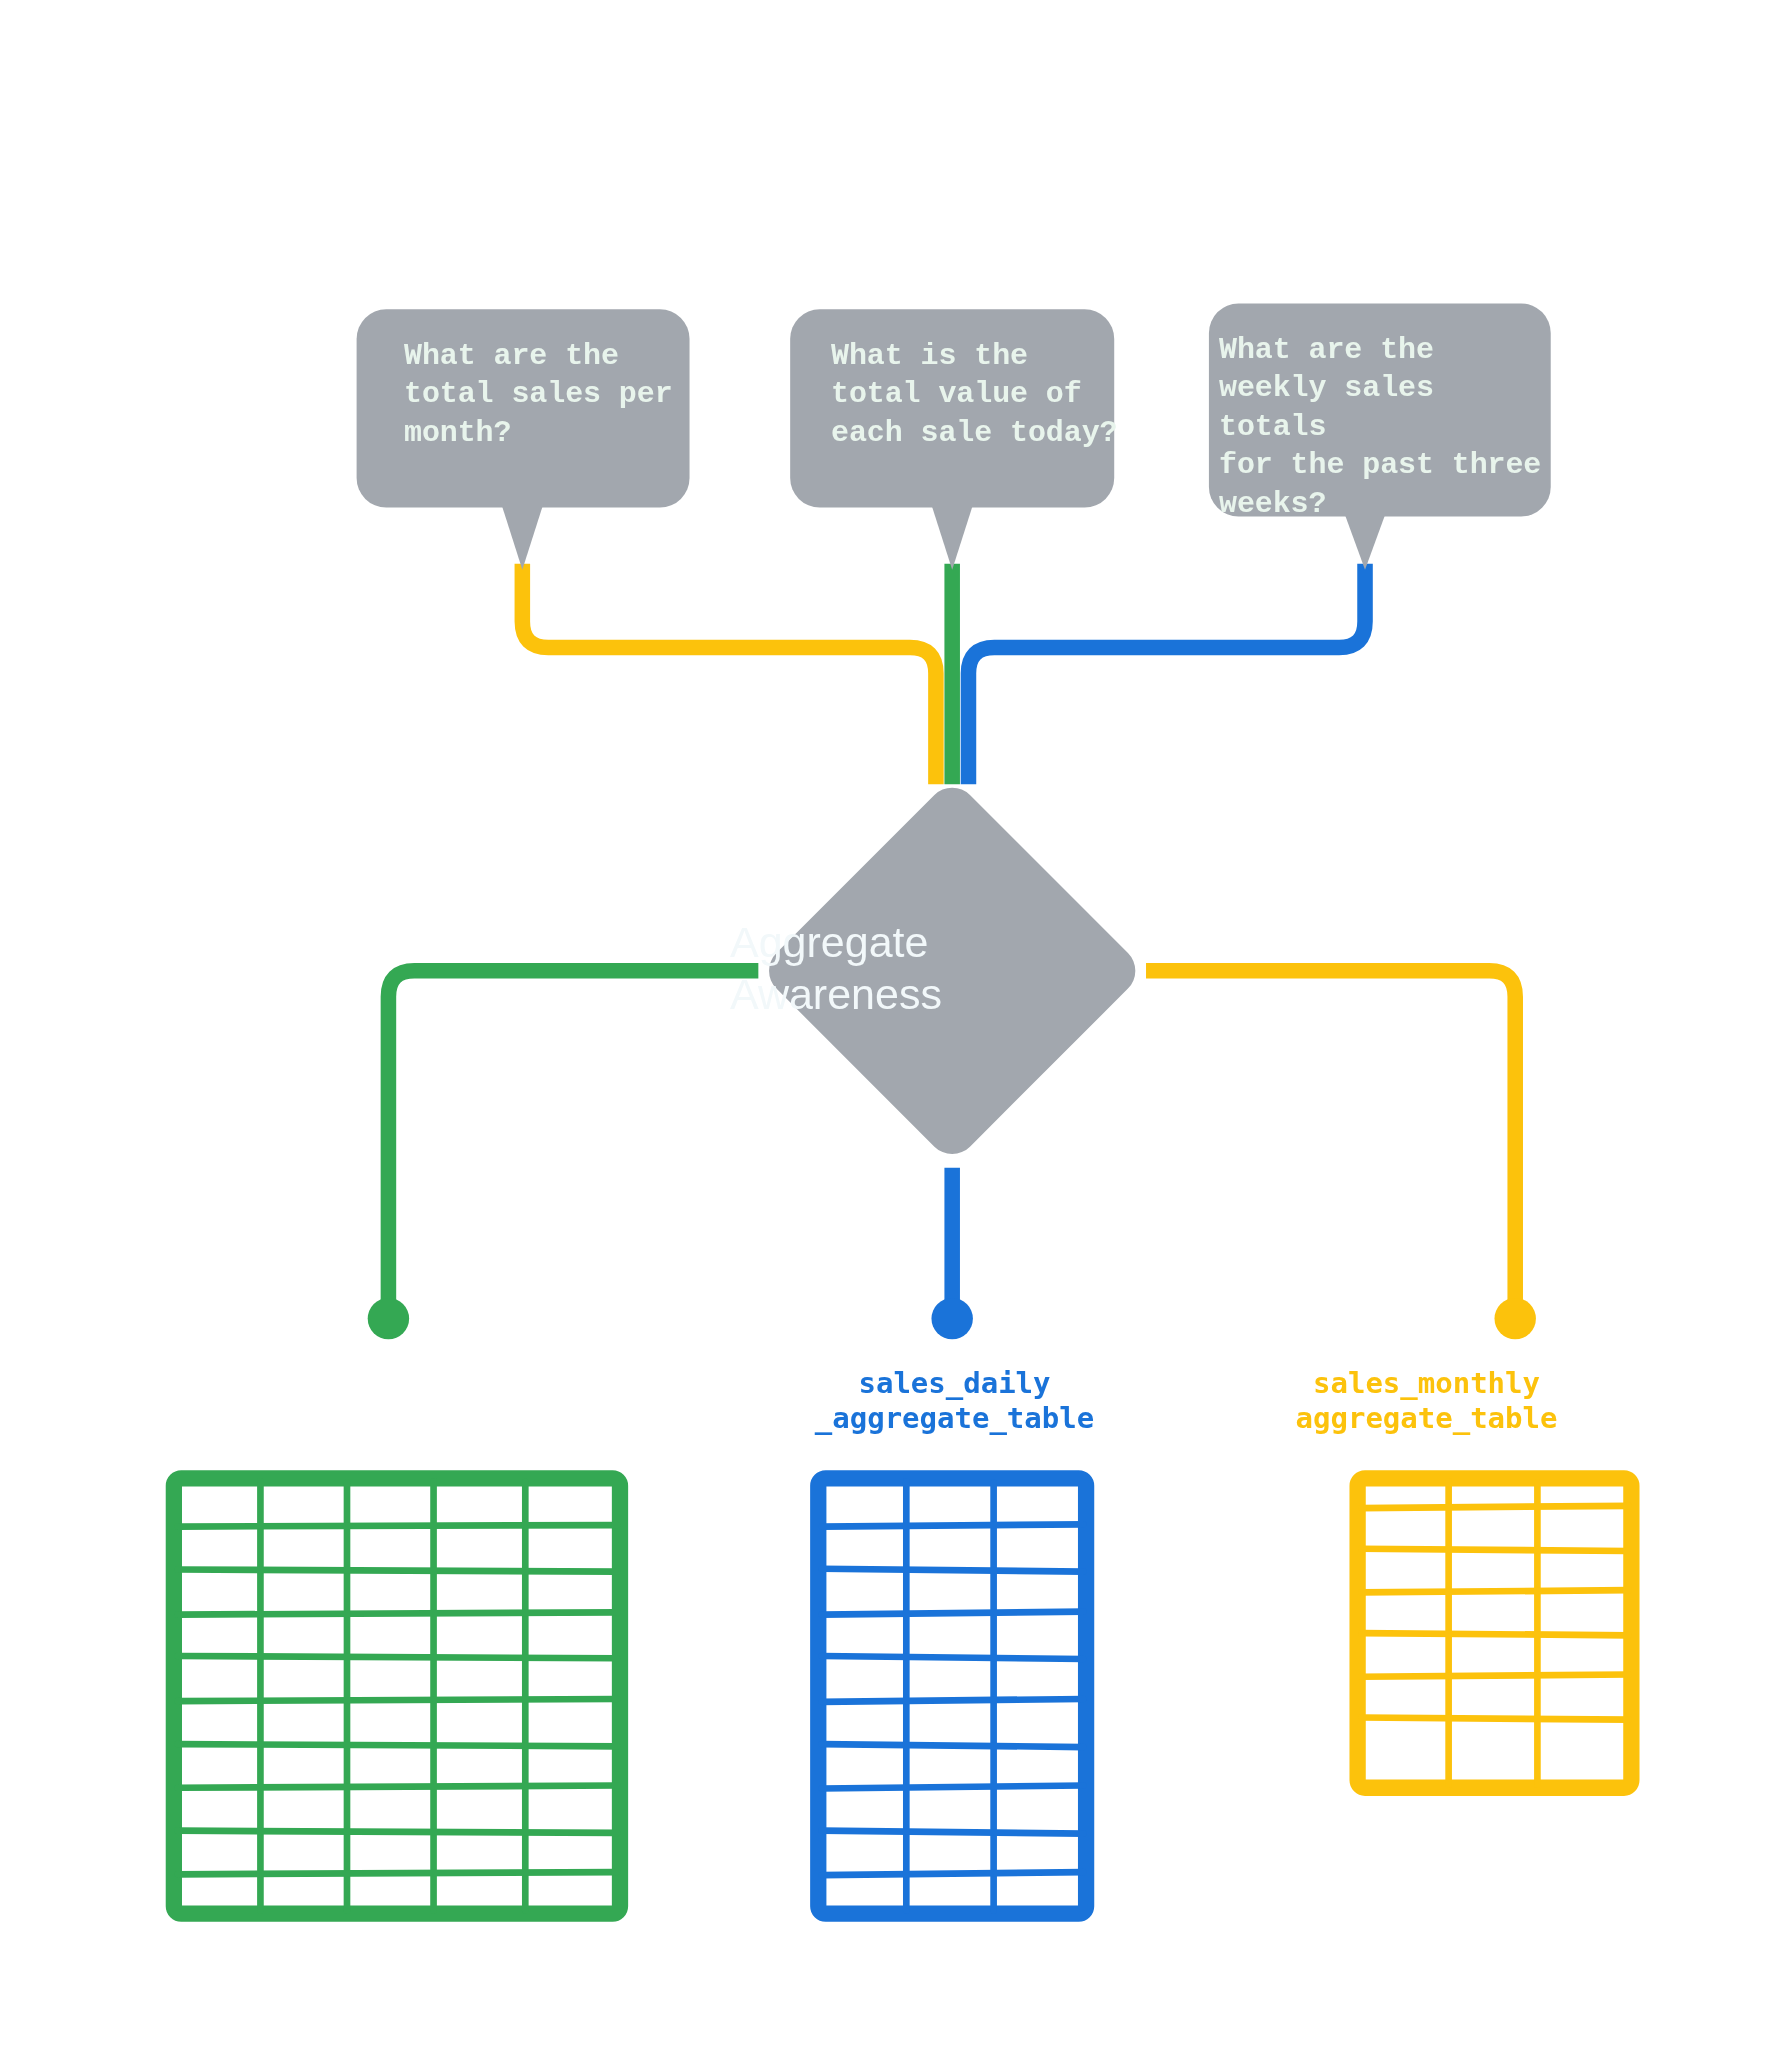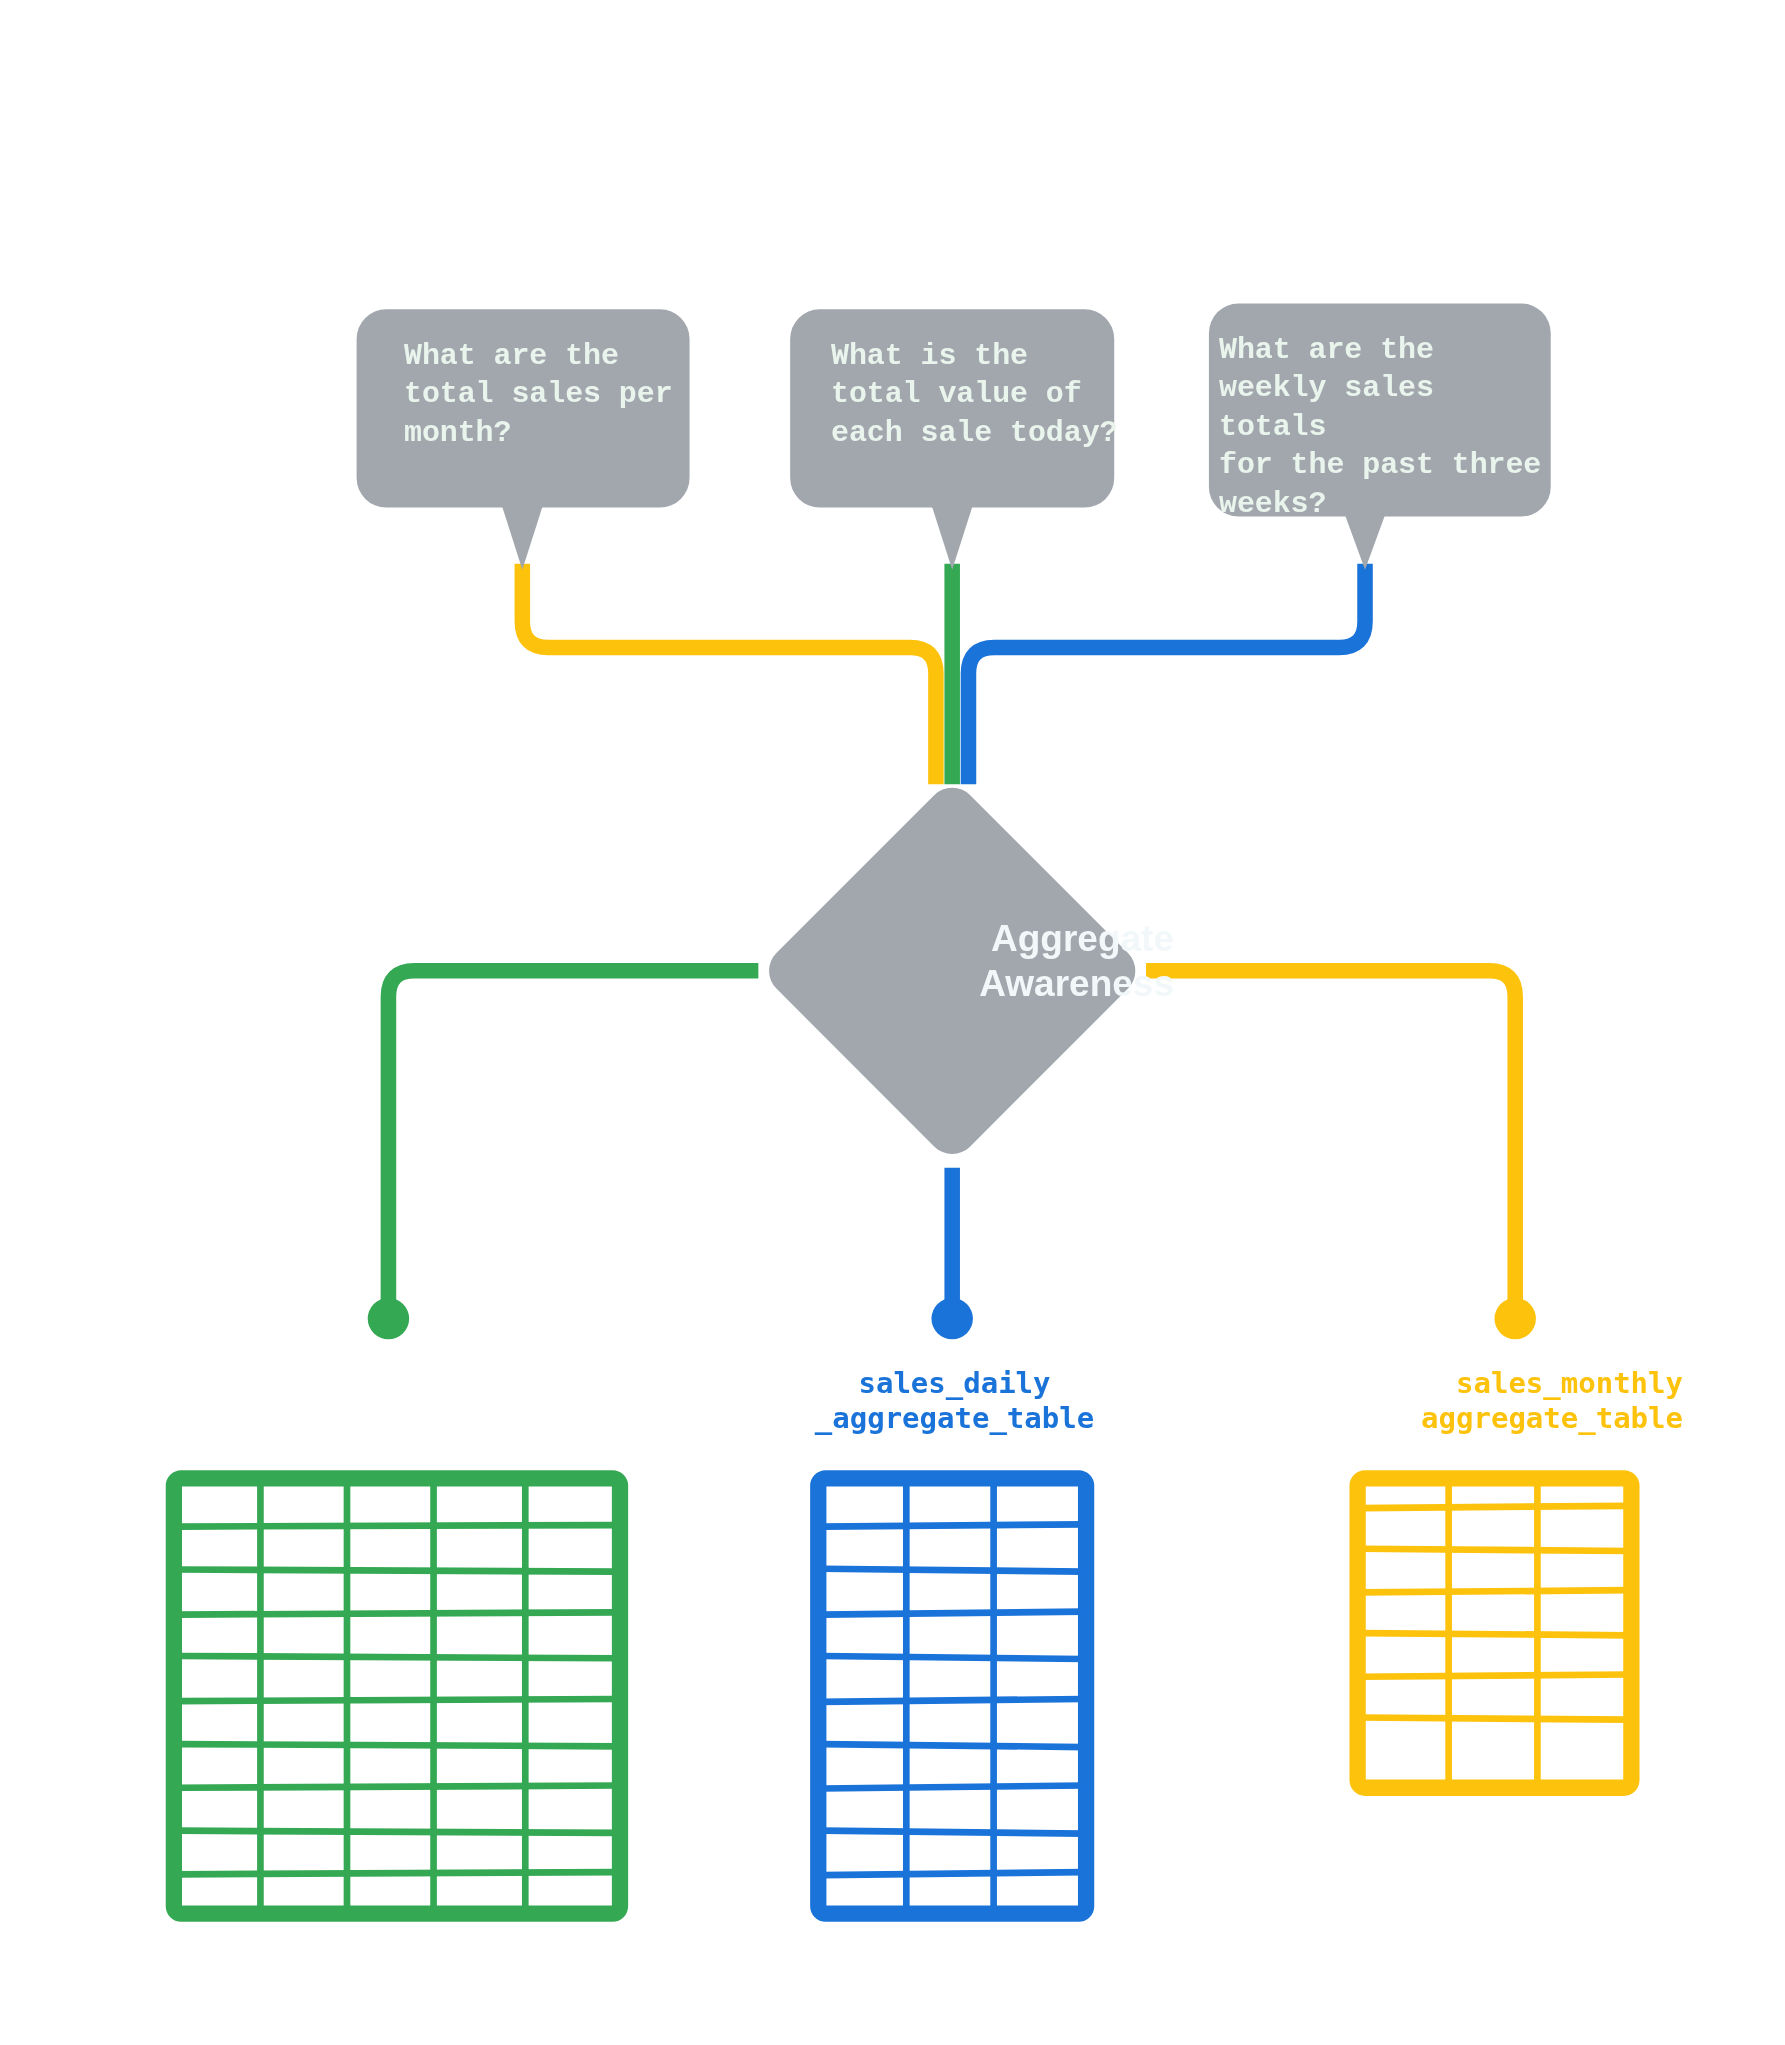--- a/index.html
+++ b/index.html
@@ -36,24 +36,24 @@
     font-size: 30px;
     line-height: 1.28;
     letter-spacing: -0.1px;
     white-space: pre-line;
     pointer-events: none;
   }
   .diamond-label {
     position: absolute;
     color: #f2f8fa;
     font-family: "Liberation Sans", sans-serif;
-    font-weight: bold;
-    font-size: 37px;
+    font-weight: normal;
+    font-size: 43px;
     line-height: 1.22;
-    text-align: right;
+    text-align: left;
     white-space: pre-line;
     pointer-events: none;
   }
   .table-caption {
     position: absolute;
     font-family: "DejaVu Sans Mono", monospace;
     font-weight: bold;
     font-size: 29px;
     line-height: 1.22;
     text-align: center;
@@ -168,17 +168,17 @@
 for the past three
 weeks?</div>
 
   <div class="diamond-label" style="left:730px; top:916px; width:444px;">Aggregate
 Awareness</div>
 
 
   <div class="table-caption cap-blue" style="left:755px; top:1366px; width:399px;">sales_daily
 _aggregate_table</div>
 
-  <div class="table-caption cap-yellow" style="left:1306px; top:1366px; width:377px;text-align:right;">sales_monthly
+  <div class="table-caption cap-yellow" style="left:1238px; top:1366px; width:377px;">sales_monthly
 aggregate_table</div>
 
 </div>
 
 
 </body></html>

